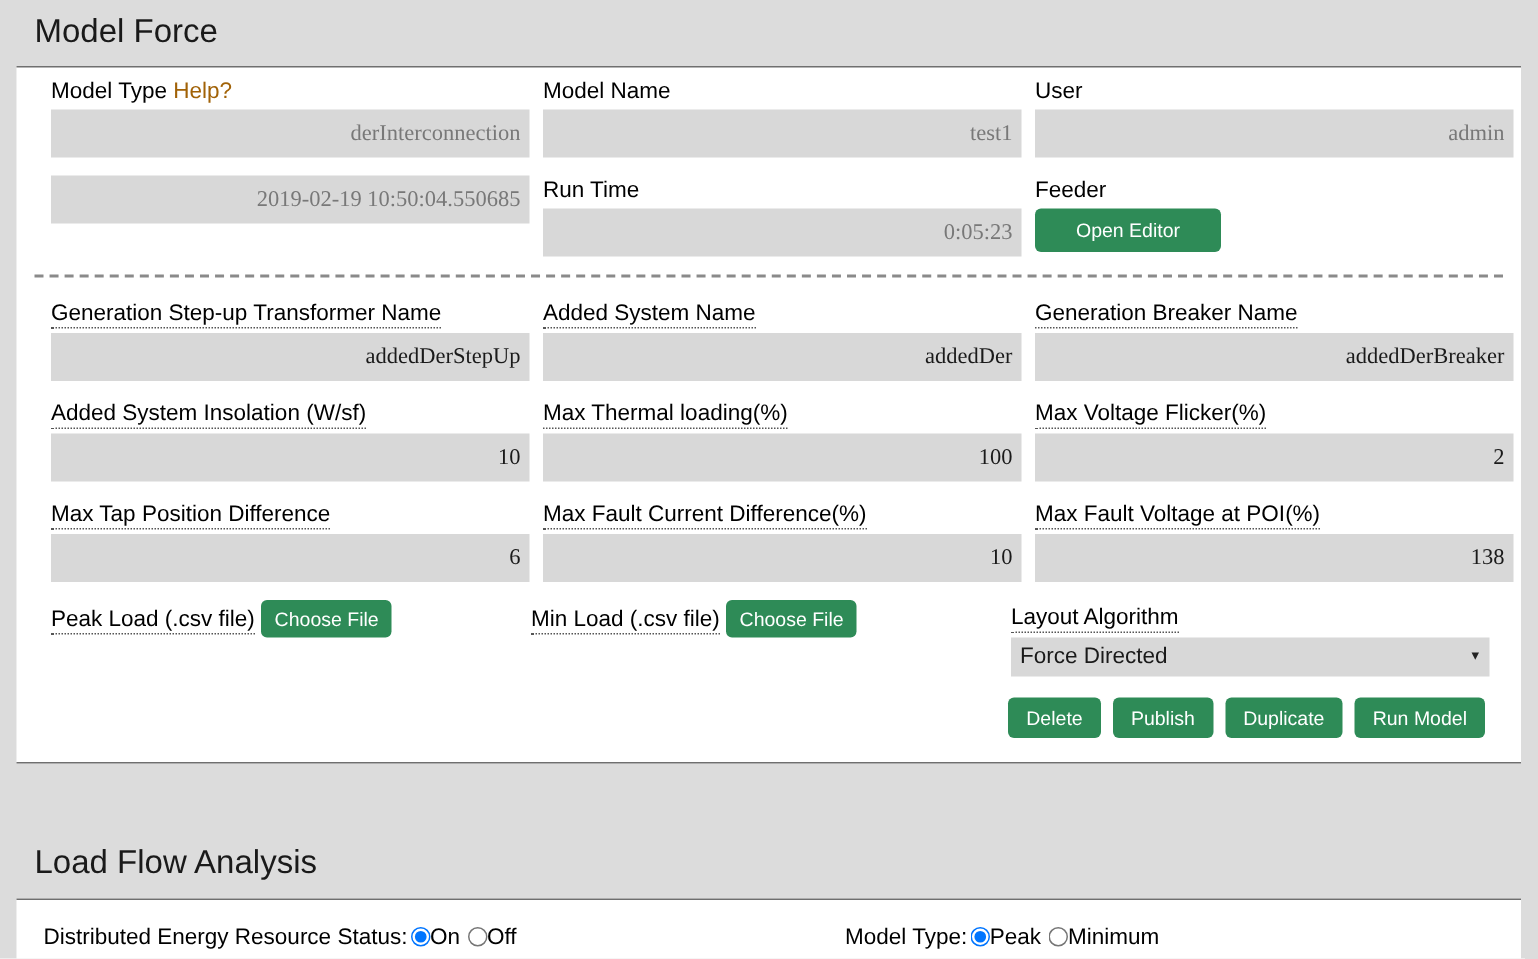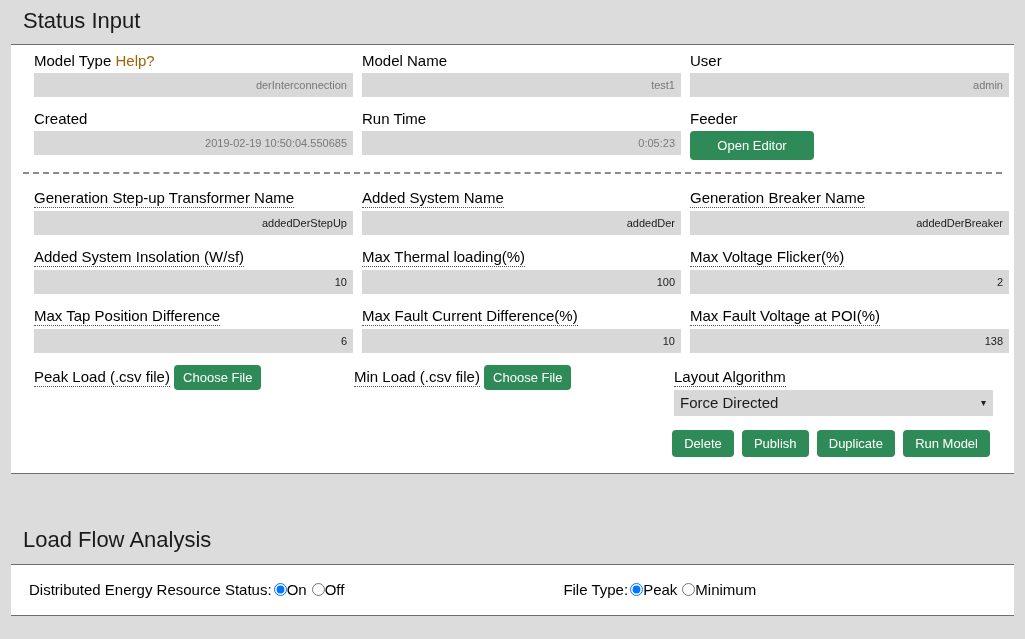--- a/index.html
+++ b/index.html
@@ -85,23 +85,23 @@
 
   .field-input {
     display: block;
     width: 319px;
     height: 24px;
     line-height: 24px;
     background: #d8d8d8;
     border: none;
     box-sizing: border-box;
     text-align: right;
-    padding: 4px 6px;
-    font-family: Liberation Sans, sans-serif;
-    font-size: 11px;
+    padding: 16px 6px;
+    font-family: Liberation Serif, serif;
+    font-size: 15px;
     color: #787878;
   }
 
   .field-input.editable {
     color: #1a1a1a;
   }
 
   .btn {
     display: inline-block;
     background: #2e8b57;
@@ -194,21 +194,21 @@
     vertical-align: middle;
     cursor: pointer;
   }
 
   .peak-min-cell .field-label { margin-bottom: 5px; }
   .layout-cell .field-label { margin-top: 2px; }
 </style>
 </head>
 <body>
 
-<h1 class="section-title">Status Input</h1>
+<h1 class="section-title">Model Force</h1>
 
 <div class="panel">
   <div class="panel-inner">
 
     <div class="grid-block plain">
 
       <div class="row">
         <div class="cell">
           <span class="field-label"><span>Model Type</span> <a class="help-link">Help?</a></span>
           <input class="field-input" type="text" readonly="" value="derInterconnection" style="">
@@ -218,21 +218,20 @@
           <input class="field-input" type="text" readonly="" value="test1" style="">
         </div>
         <div class="cell">
           <span class="field-label">User</span>
           <input class="field-input" type="text" readonly="" value="admin" style="">
         </div>
       </div>
 
       <div class="row">
         <div class="cell">
-          <span class="field-label">Created</span>
           <input class="field-input" type="text" readonly="" value="2019-02-19 10:50:04.550685" style="">
         </div>
         <div class="cell">
           <span class="field-label">Run Time</span>
           <input class="field-input" type="text" readonly="" value="0:05:23" style="">
         </div>
         <div class="cell">
           <span class="field-label">Feeder</span>
           <button class="btn btn-open-editor">Open Editor</button>
         </div>
@@ -324,20 +323,20 @@
 
   <div class="radio-group g1">
     <span class="grp-label">Distributed Energy Resource Status:</span>
     <input type="radio" name="derStatus" id="der-on" checked="" style="">
     <label for="der-on">On</label>
     <input type="radio" name="derStatus" id="der-off" style="">
     <label for="der-off">Off</label>
   </div>
 
   <div class="radio-group g2">
-    <span class="grp-label">File Type:</span>
+    <span class="grp-label">Model Type:</span>
     <input type="radio" name="loadType" id="load-peak" checked="" style="">
     <label for="load-peak">Peak</label>
     <input type="radio" name="loadType" id="load-min" style="">
     <label for="load-min">Minimum</label>
   </div>
 
 </div>
 
 </body></html>

